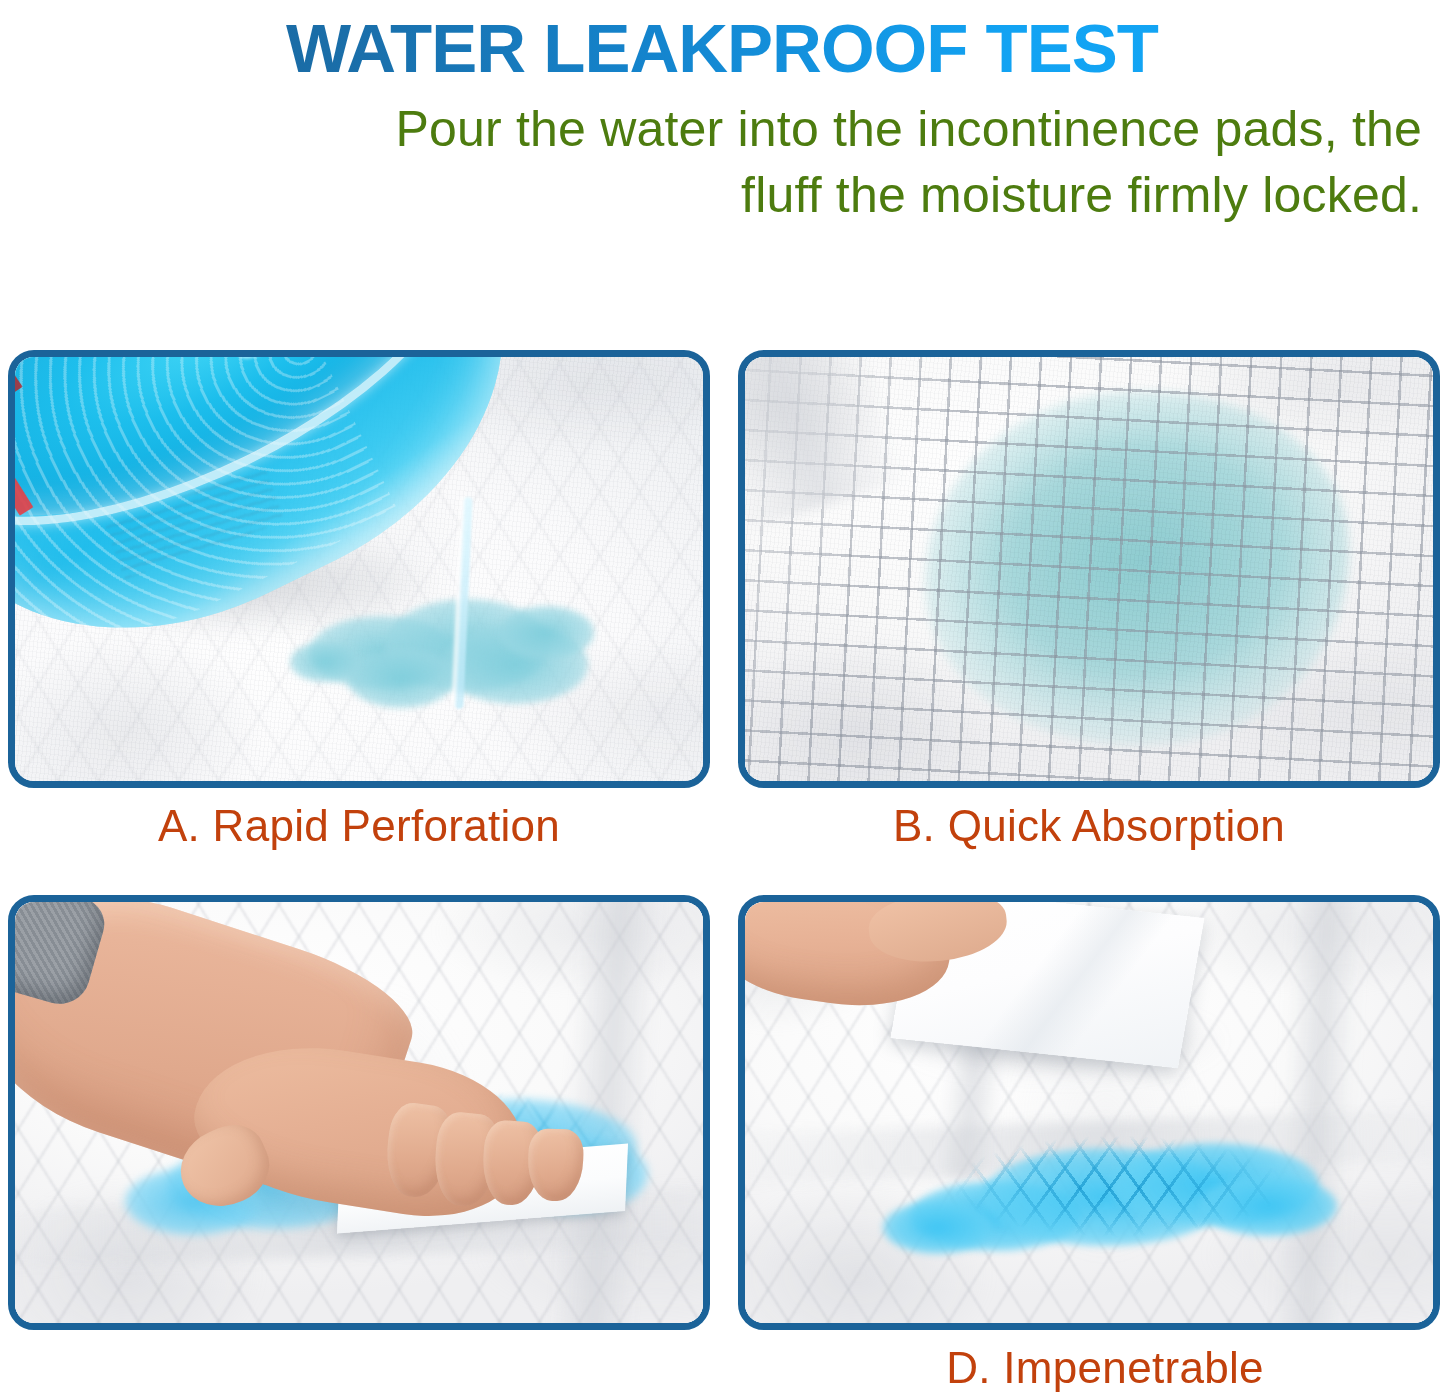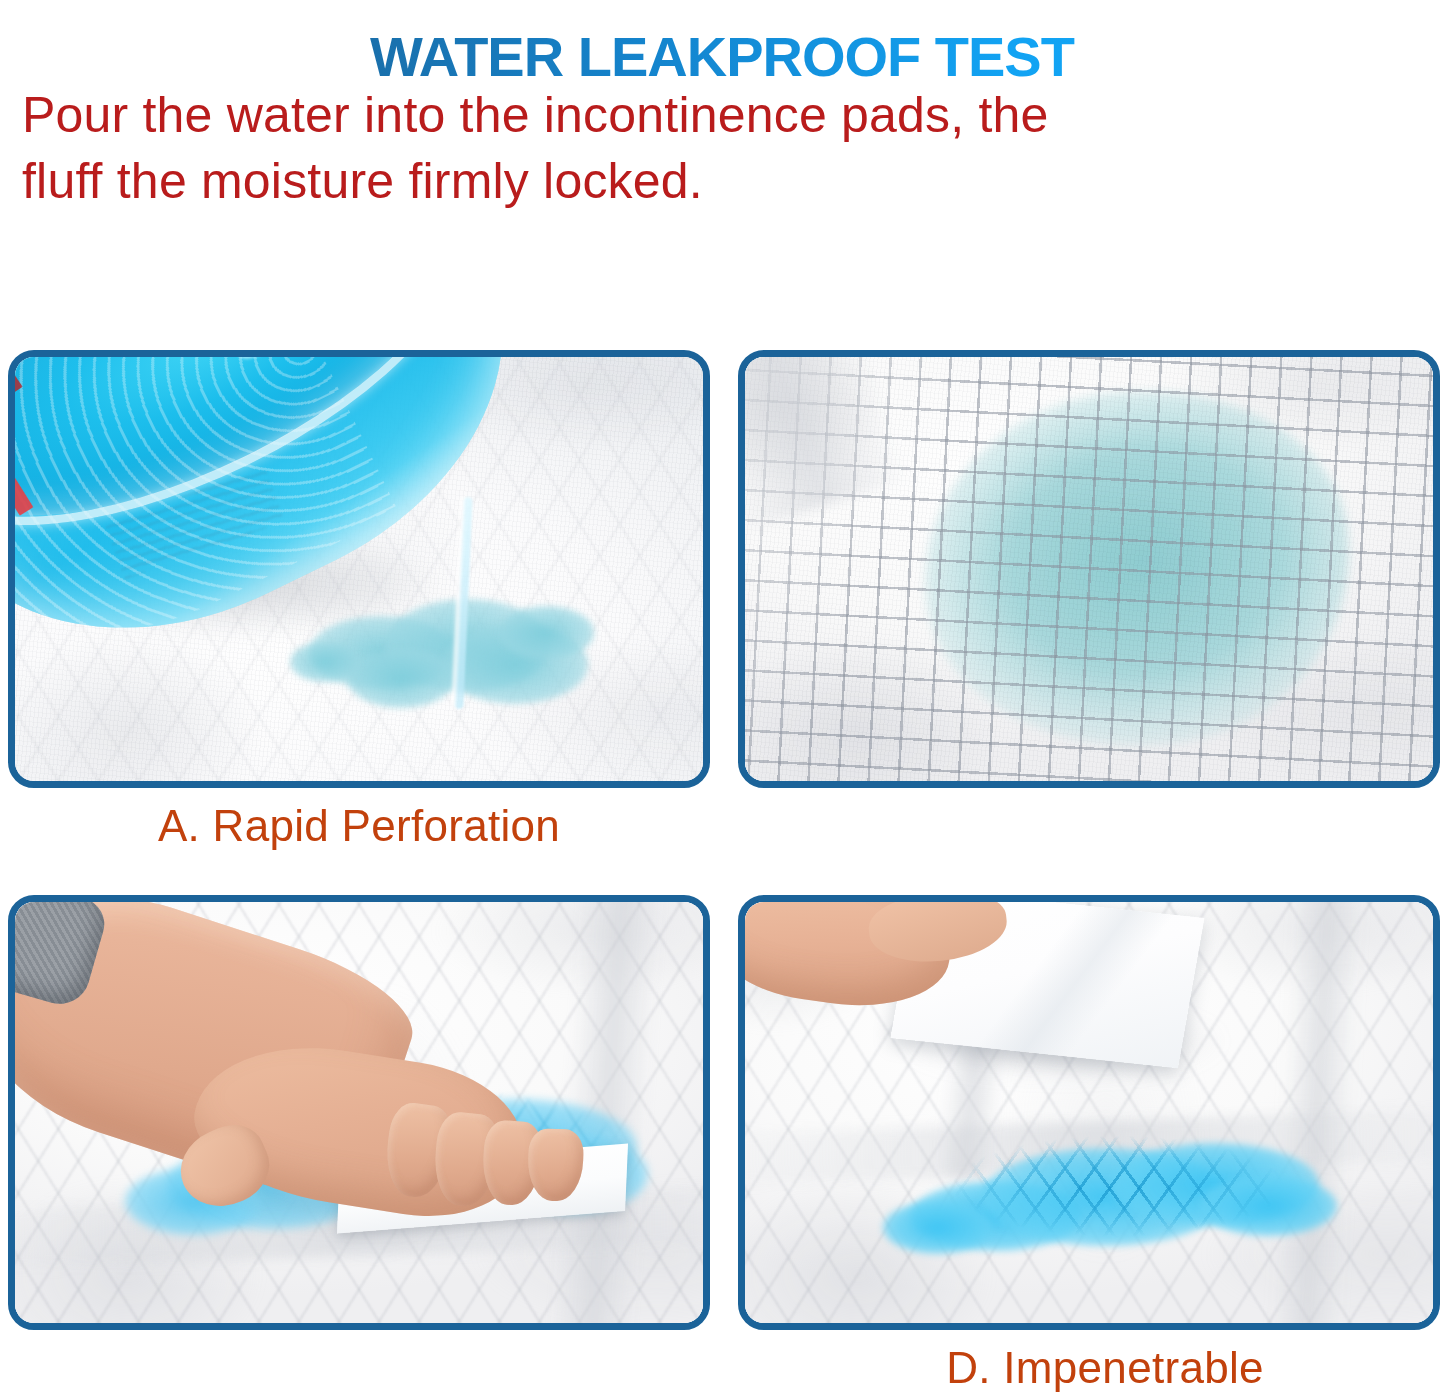--- a/index.html
+++ b/index.html
@@ -12,40 +12,40 @@
 
   .page { position:relative; width:1444px; height:1400px; background:#fff; }
 
   
   .header { position:absolute; left:0; top:0; width:1444px; }
 
   .title {
     text-align:center;
     font-family:"Liberation Sans", sans-serif;
     font-weight:bold;
-    font-size:56px;
+    font-size:69px;
     line-height:86px;
     letter-spacing:-1px;
-    padding-top:14px;
+    padding-top:6px;
     background-image:linear-gradient(90deg,#1b6399 0%,#1a6ea9 24%,#1484cd 45%,#12a3f3 70%,#14a6f5 100%);
     -webkit-background-clip:text;
     background-clip:text;
     color:transparent;
     -webkit-text-fill-color:transparent;
     white-space:nowrap;
   }
 
   .subtitle {
     position:absolute;
     left:50%;
     transform:translateX(-50%);
-    top:82px;
+    top:96px;
     width:1400px;
-    text-align:left;
-    color:#b91c1c;
+    text-align:right;
+    color:#4d7c0f;
     font-family:"Liberation Sans", sans-serif;
     font-weight:300;
     font-size:50px;
     line-height:66px;
     letter-spacing:0.2px;
   }
   .subtitle span { display:block; }
 
   
   .grid { position:absolute; left:0; top:0; width:1444px; height:1400px; }
@@ -406,20 +406,21 @@
           <div class="pad-base"></div>
           <div class="pad-mottle"></div>
           <div class="b-wet2"></div>
           <div class="b-wet"></div>
           <div class="quilt-square fade-tl"></div>
           <div class="pad-grain"></div>
           <div class="fold" style="left:-6%;top:-10%;width:26%;height:46%;transform:rotate(-18deg);"></div>
         </div>
       </div>
     </div>
+    <div class="caption cap-b">B. Quick Absorption</div>
 
     <div class="cell cell-c">
       <div class="photo">
         <div class="scene">
           <div class="pad-base"></div>
           <div class="pad-mottle"></div>
           <div class="quilt-diamond"></div>
           <div class="fold" style="left:80%;top:-8%;width:12%;height:120%;transform:rotate(4deg);"></div>
           <div class="fold" style="left:-10%;top:70%;width:120%;height:14%;transform:rotate(-2deg);"></div>
 

